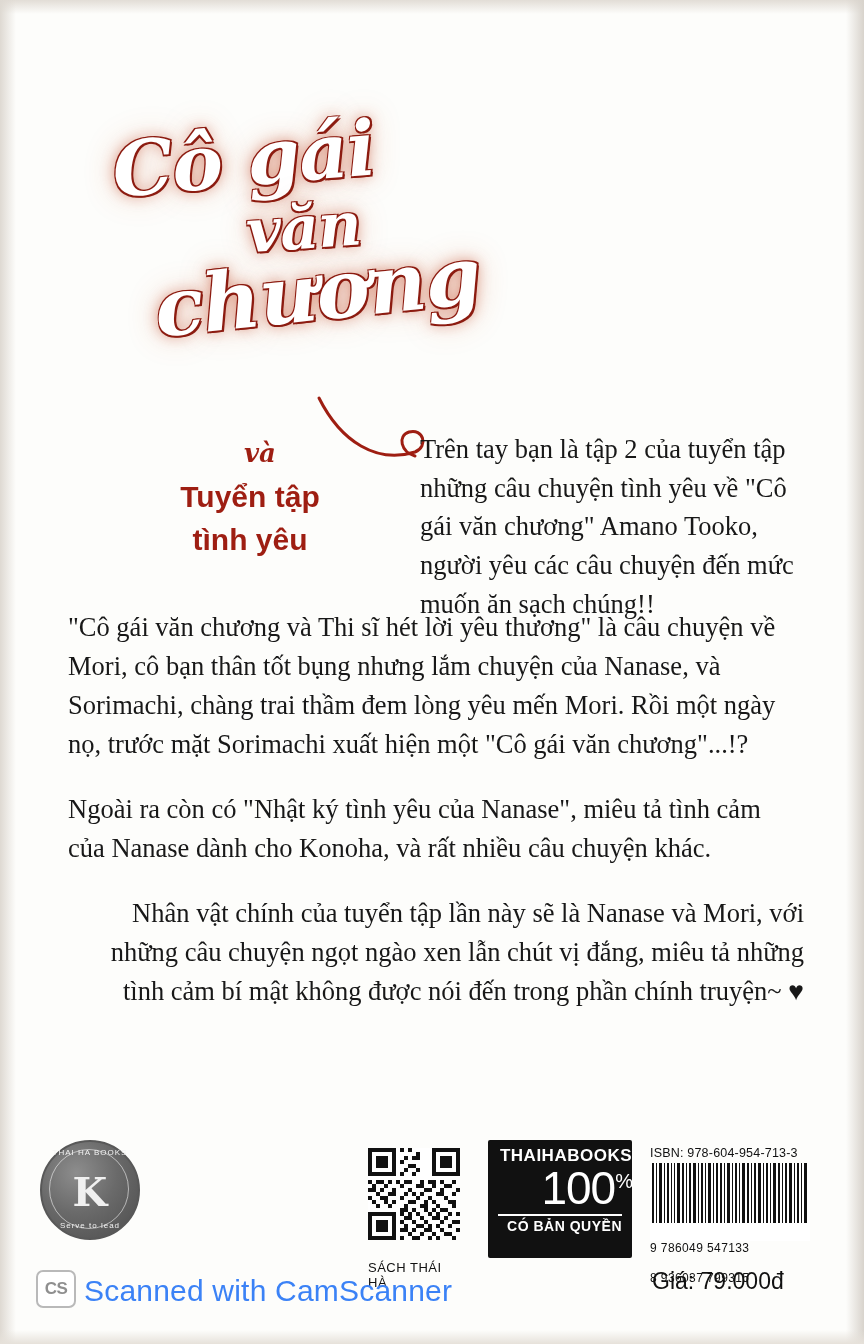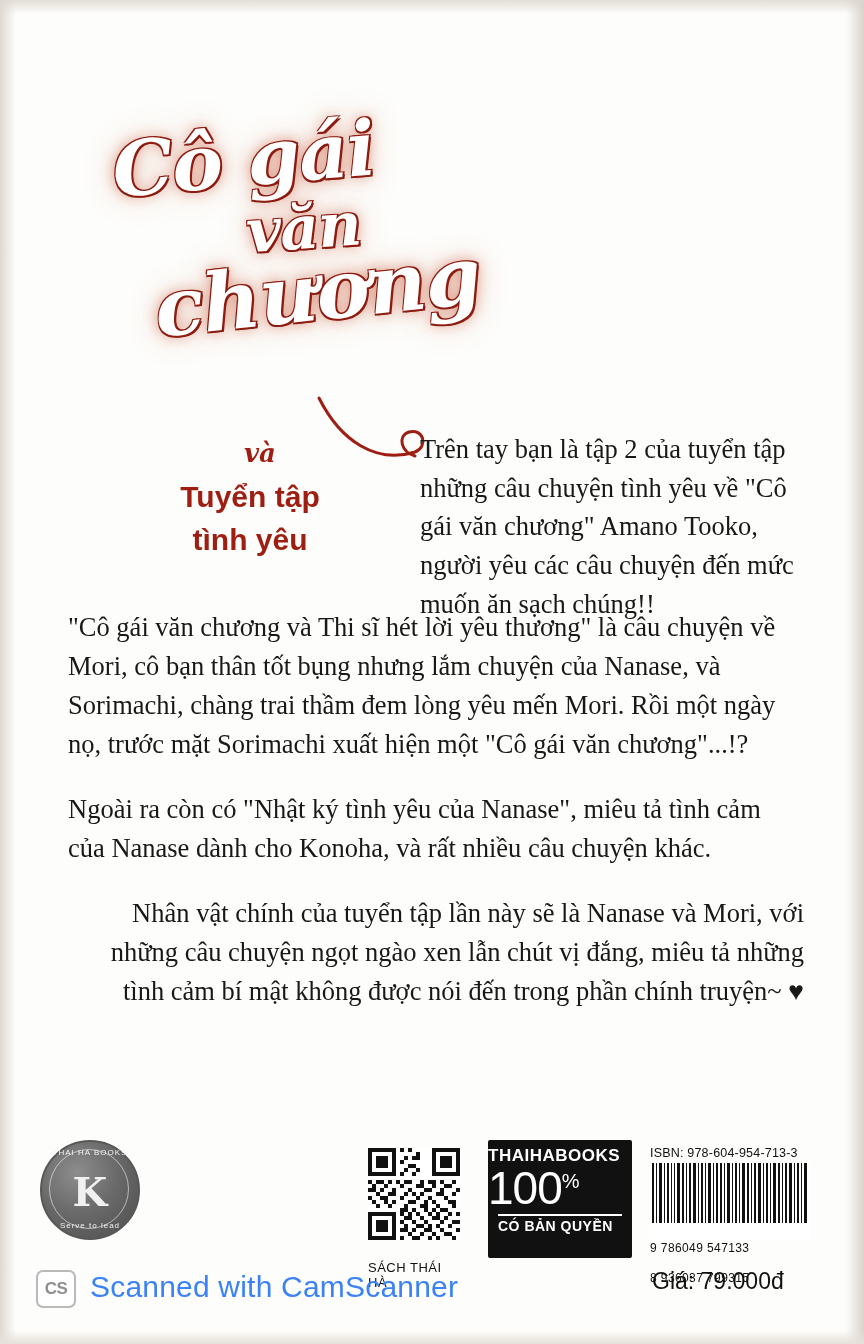--- a/index.html
+++ b/index.html
@@ -227,21 +227,21 @@
 
   .badge-100 {
     position: absolute;
     left: 488px;
     top: 1140px;
     width: 144px;
     height: 118px;
     background: #111111;
     color: #ffffff;
     border-radius: 2px;
-    text-align: left;
+    text-align: right;
   }
   .badge-brand {
     font-family: "Liberation Sans", sans-serif;
     font-weight: bold;
     font-size: 17px;
     letter-spacing: 0.5px;
     margin-top: 6px;
   }
   .badge-num {
     font-family: "Liberation Sans", sans-serif;
@@ -293,22 +293,22 @@
     font-weight: normal;
     color: #111;
   }
 
   
   .watermark {
     position: absolute;
     left: 36px;
     top: 1270px;
     display: flex;
-    align-items: flex-start;
-    gap: 14px;
+    align-items: flex-end;
+    gap: 8px;
   }
   .cs-logo {
     width: 36px;
     height: 34px;
     border-radius: 7px;
     background: #ffffff;
     border: 2px solid #b9b9b9;
     color: #8f8f8f;
     font-family: "Liberation Sans", sans-serif;
     font-weight: bold;

